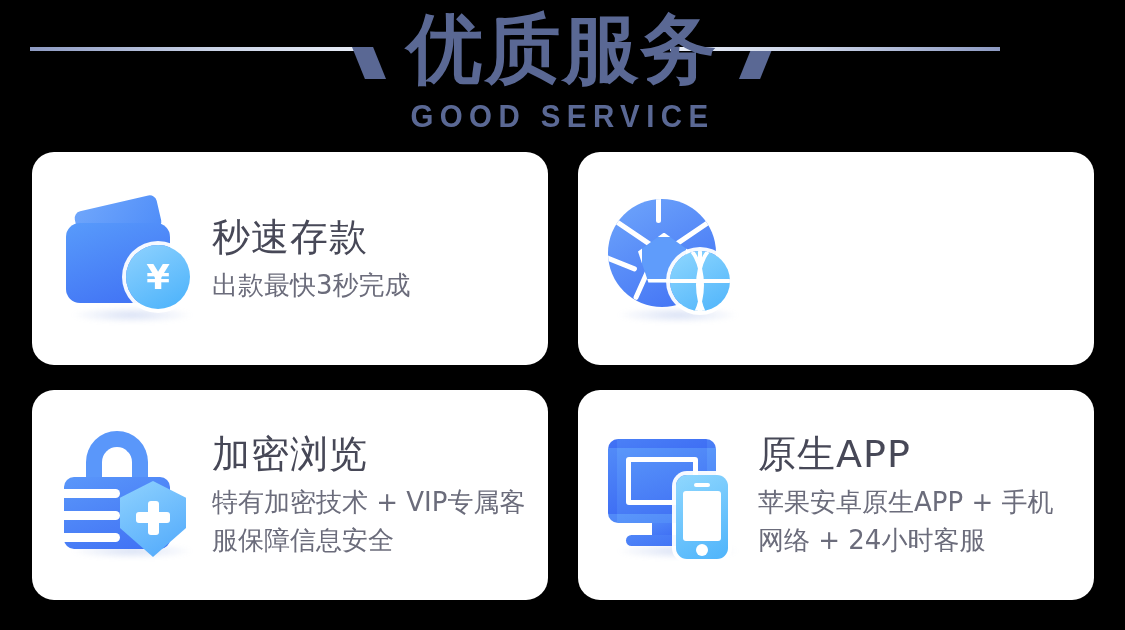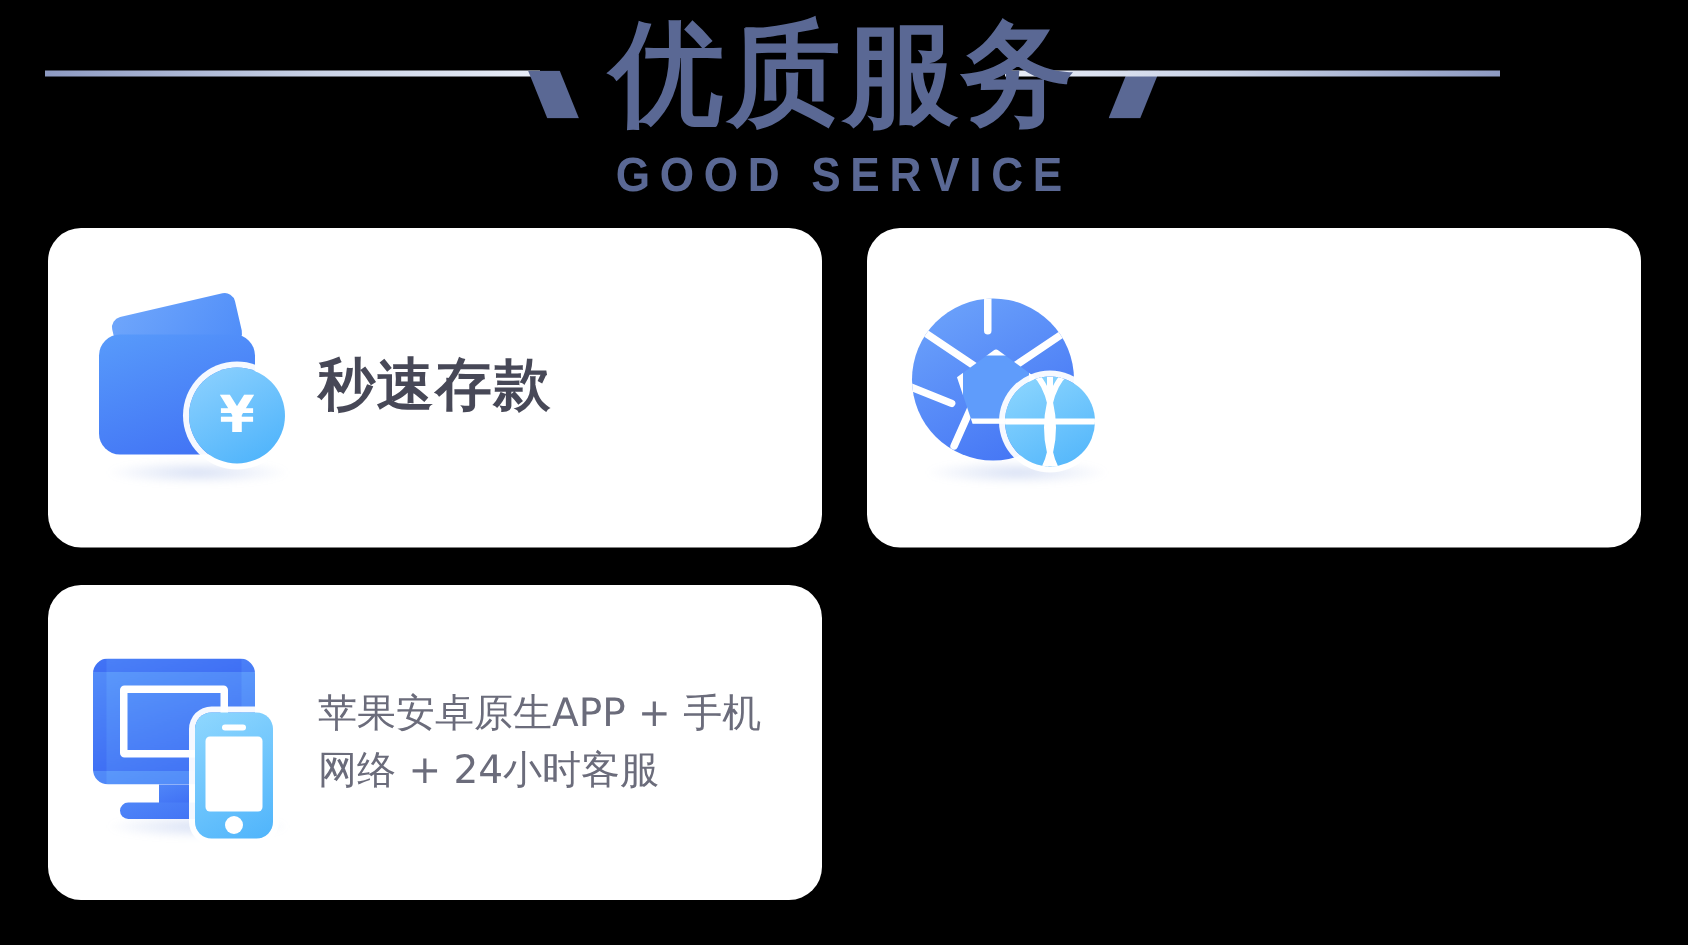--- a/index.html
+++ b/index.html
@@ -108,21 +108,21 @@
     height: 140px;
     position: relative;
   }
   .card-text {
     padding-left: 6px;
     padding-right: 10px;
   }
   .card-title {
     font-size: 38px;
     line-height: 46px;
-    font-weight: bold;
+    font-weight: normal;
     color: #474857;
     letter-spacing: 1px;
     font-family: "DejaVu Sans", "Liberation Sans", sans-serif;
     margin-bottom: 6px;
   }
   .card-sub {
     font-size: 26px;
     line-height: 38px;
     color: #6b6c7b;
     font-family: "DejaVu Sans", "Liberation Sans", sans-serif;
@@ -395,20 +395,21 @@
   <div class="card">
     <div class="icon-wrap">
       <div class="shadow-blob"></div>
       <div class="wallet-flap"></div>
       <div class="wallet-body"></div>
       <div class="wallet-btn"></div>
       <div class="coin">¥</div>
     </div>
     <div class="card-text">
       <div class="card-title">秒速存款</div>
+      <div class="card-sub">出款最快3秒完成</div>
     </div>
   </div>
 
   <div class="card">
     <div class="icon-wrap">
       <div class="shadow-blob"></div>
       <div class="soccer">
         <div class="sline" style="left:-6px; top:30px; width:58px; transform:rotate(34deg);"></div>
         <div class="sline" style="left:58px; top:30px; width:58px; transform:rotate(-34deg);"></div>
         <div class="sline" style="left:14px; top:78px; width:44px; transform:rotate(-66deg);"></div>
@@ -422,32 +423,51 @@
         <div class="bb-v"></div>
         <div class="bb-h"></div>
         <div class="bb-arc bb-arc-l"></div>
         <div class="bb-arc bb-arc-r"></div>
       </div>
     </div>
     <div class="card-text">
     </div>
   </div>
 
+  <div class="card">
+    <div class="icon-wrap">
+      <div class="shadow-blob"></div>
+      <div class="lock-shackle"></div>
+      <div class="lock-body"></div>
+      <div class="lock-slot" style="top:64px;"></div>
+      <div class="lock-slot" style="top:86px;"></div>
+      <div class="lock-slot" style="top:108px;"></div>
+      <div class="shield"></div>
+      <div class="shield-cross-v"></div>
+      <div class="shield-cross-h"></div>
+    </div>
+    <div class="card-text">
+      <div class="card-title">加密浏览</div>
+      <div class="card-sub">特有加密技术 + VIP专属客</div>
+      <div class="card-sub">服保障信息安全</div>
+    </div>
+  </div>
 
   <div class="card">
     <div class="icon-wrap">
       <div class="shadow-blob"></div>
       <div class="monitor"></div>
       <div class="monitor-neck"></div>
       <div class="monitor-base"></div>
       <div class="phone">
         <div class="phone-speaker"></div>
         <div class="phone-screen"></div>
         <div class="phone-home"></div>
       </div>
     </div>
     <div class="card-text">
+      <div class="card-title">原生APP</div>
       <div class="card-sub">苹果安卓原生APP + 手机</div>
       <div class="card-sub">网络 + 24小时客服</div>
     </div>
   </div>
 
 </div>
 
 </body></html>

